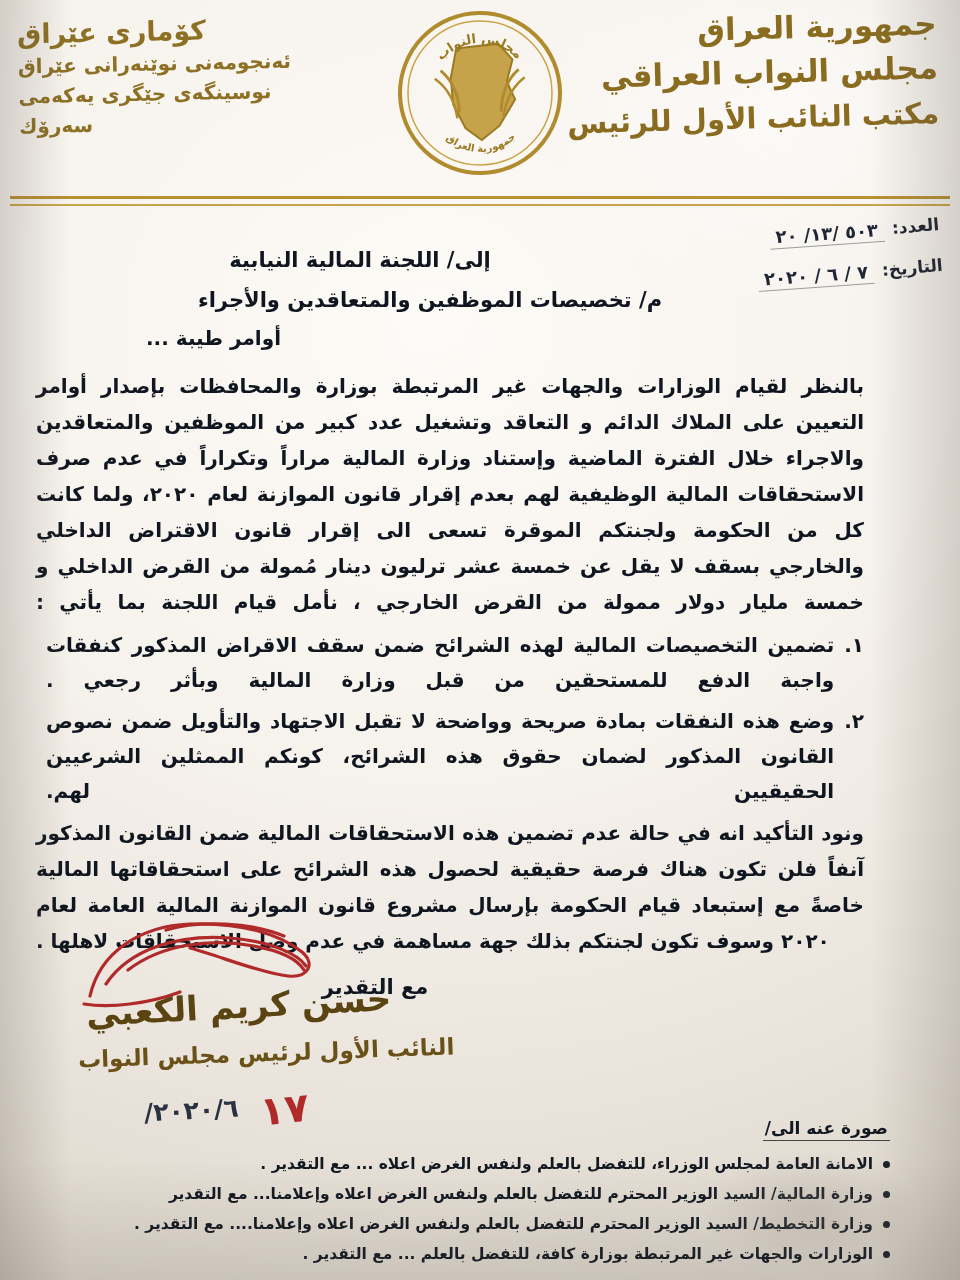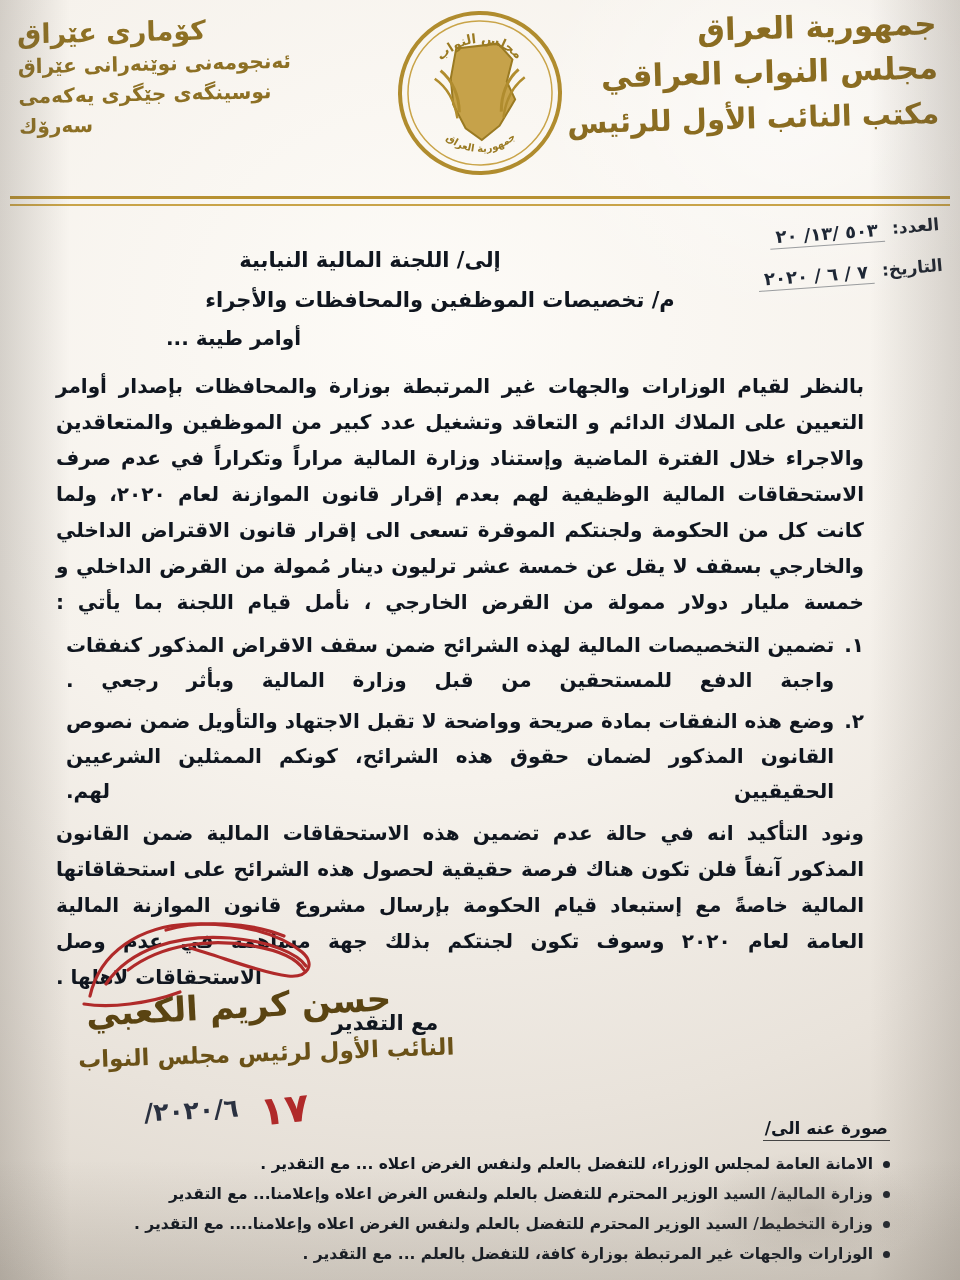--- a/index.html
+++ b/index.html
@@ -147,21 +147,21 @@
     padding: 0 6px 1px 6px;
     min-width: 96px;
     text-align: center;
     transform: rotate(1deg);
   }
 
   
   .body {
     position: absolute;
     top: 248px;
-    left: 56px;
+    left: 36px;
     right: 96px;
     direction: rtl;
     text-align: justify;
     color: #10161f;
   }
   .to-line {
     text-align: center;
     font-size: 21px;
     font-weight: 700;
     margin: 0 0 16px 0;
@@ -382,21 +382,21 @@
       <span class="refvalue">٥٠٣ /١٣/ ٢٠</span>
     </div>
     <div class="refline">
       <span class="reflabel">التاريخ:</span>
       <span class="refvalue">٧ / ٦ / ٢٠٢٠</span>
     </div>
   </div>
 
   <div class="body">
     <div class="to-line">إلى/ اللجنة المالية النيابية</div>
-    <div class="subject">م/ تخصيصات الموظفين والمحافظات والأجراء</div>
+    <div class="subject">م/ تخصيصات الموظفين والمتعاقدين والأجراء</div>
     <div class="greeting">أوامر طيبة ...</div>
 
     <p class="para">بالنظر لقيام الوزارات والجهات غير المرتبطة بوزارة والمحافظات بإصدار أوامر التعيين على الملاك الدائم و التعاقد وتشغيل عدد كبير من الموظفين والمتعاقدين والاجراء خلال الفترة الماضية وإستناد وزارة المالية مراراً وتكراراً في عدم صرف الاستحقاقات المالية الوظيفية لهم بعدم إقرار قانون الموازنة لعام ٢٠٢٠، ولما كانت كل من الحكومة ولجنتكم الموقرة تسعى الى إقرار قانون الاقتراض الداخلي والخارجي بسقف لا يقل عن خمسة عشر ترليون دينار مُمولة من القرض الداخلي و خمسة مليار دولار ممولة من القرض الخارجي ، نأمل قيام اللجنة بما يأتي :</p>
 
     <ul class="items">
       <li>
         <span class="num">١.</span>
         <span class="txt">تضمين التخصيصات المالية لهذه الشرائح ضمن سقف الاقراض المذكور كنفقات واجبة الدفع للمستحقين من قبل وزارة المالية وبأثر رجعي .</span>
       </li>
       <li>

